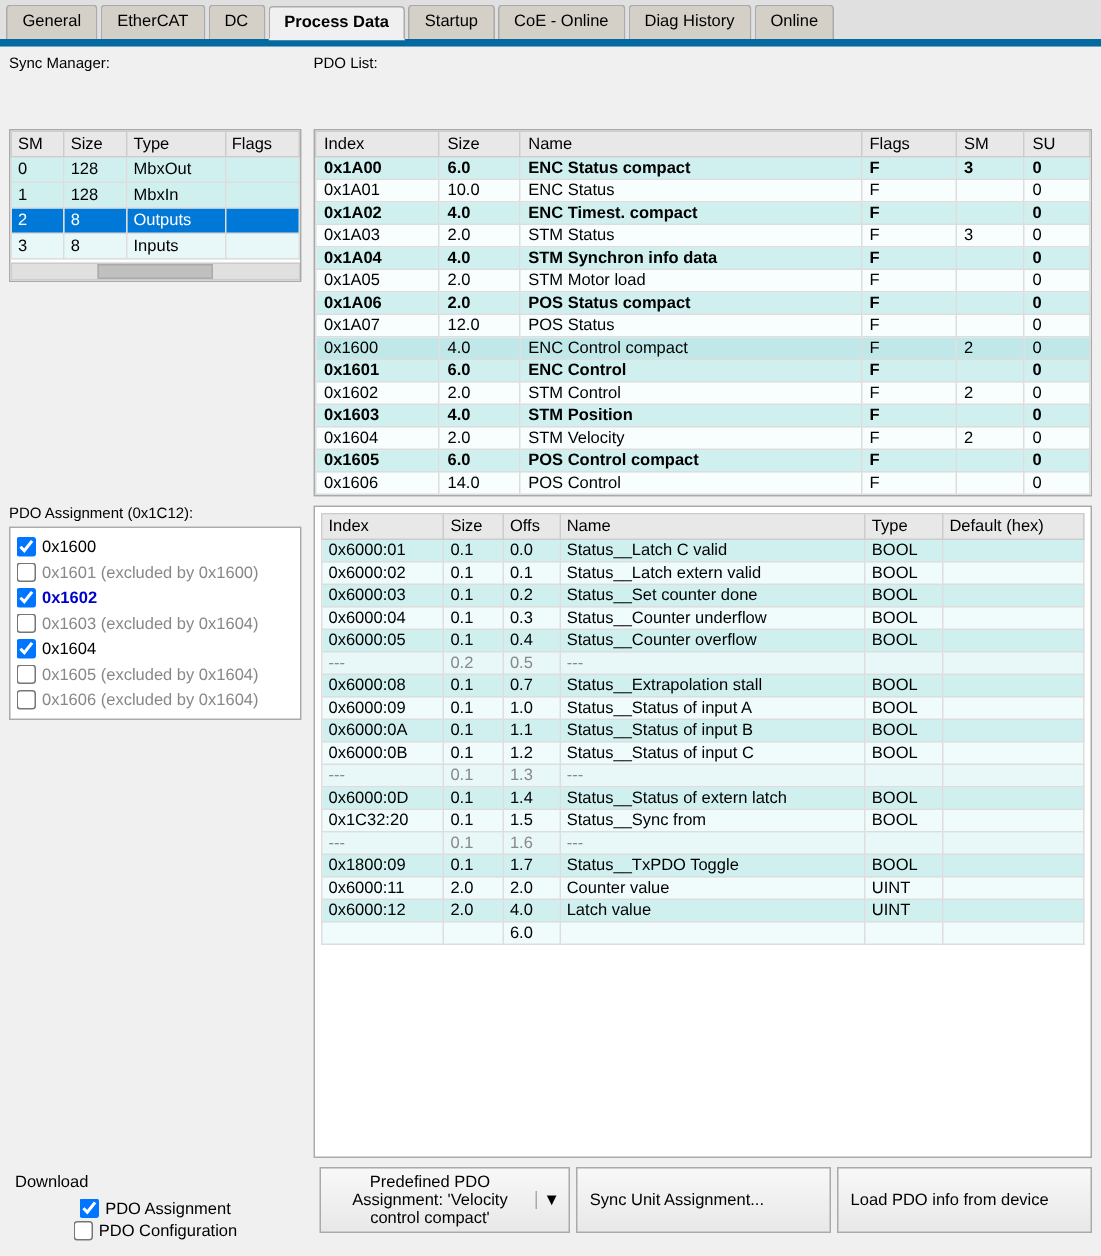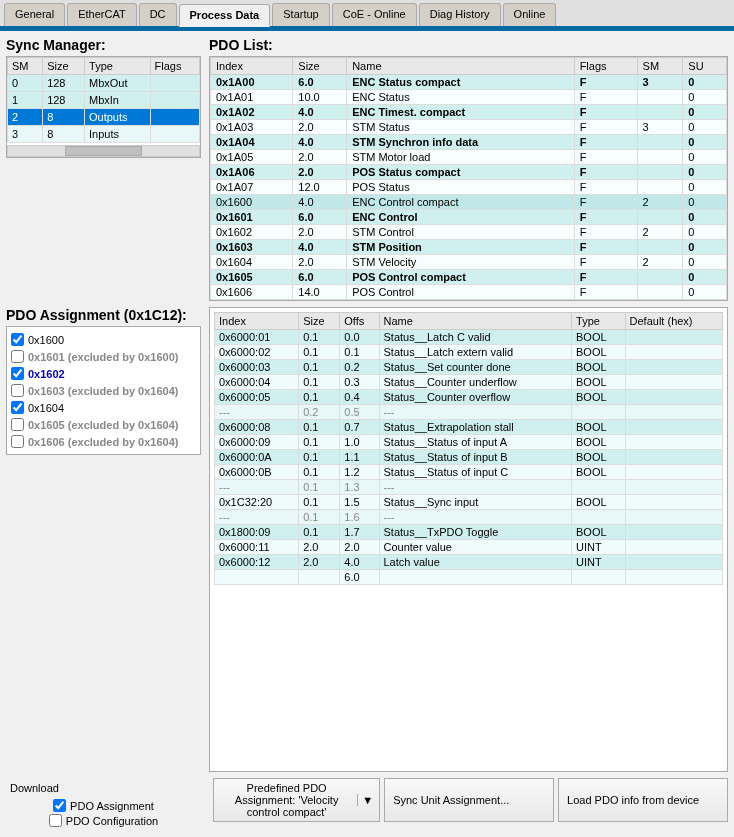--- a/index.html
+++ b/index.html
@@ -46,27 +46,28 @@
     }
 
     .top-panels {
       display: flex;
       gap: 8px;
     }
 
     .panel {
       border: 1px solid #aaa;
       background: #fff;
+      margin-top: 35px;
     }
 
     .panel-label {
-      font-size: 14px;
+      font-size: 10px;
       color: #000;
       margin-bottom: 3px;
-      font-weight: bold;
+      font-weight: normal;
     }
 
     
     .sync-manager-panel {
       width: 195px;
       flex-shrink: 0;
     }
 
     .sm-table {
       width: 100%;
@@ -159,21 +160,21 @@
       align-items: center;
       gap: 4px;
       padding: 2px 0;
       font-size: 11px;
     }
     .checkbox-item input[type="checkbox"] {
       width: 13px;
       height: 13px;
     }
     .checkbox-item .label-text { color: #000; }
-    .checkbox-item .label-text.excluded { color: #888; font-weight: bold; }
+    .checkbox-item .label-text.excluded { color: #888; }
     .checkbox-item .label-text.selected { color: #0000cc; font-weight: bold; }
 
     
     .pdo-content-panel {
       flex: 1;
       border: 1px solid #aaa;
       background: #fff;
       padding: 4px;
       display: flex;
       flex-direction: column;
@@ -606,25 +607,33 @@
                 <td></td>
               </tr>
               <tr class="row-empty">
                 <td>---</td>
                 <td>0.1</td>
                 <td>1.3</td>
                 <td>---</td>
                 <td></td>
                 <td></td>
               </tr>
+              <tr class="row-cyan">
+                <td>0x6000:0D</td>
+                <td>0.1</td>
+                <td>1.4</td>
+                <td>Status__Status of extern latch</td>
+                <td>BOOL</td>
+                <td></td>
+              </tr>
               <tr class="row-light">
                 <td>0x1C32:20</td>
                 <td>0.1</td>
                 <td>1.5</td>
-                <td>Status__Sync input</td>
+                <td>Status__Sync from</td>
                 <td>BOOL</td>
                 <td></td>
               </tr>
               <tr class="row-empty">
                 <td>---</td>
                 <td>0.1</td>
                 <td>1.6</td>
                 <td>---</td>
                 <td></td>
                 <td></td>

